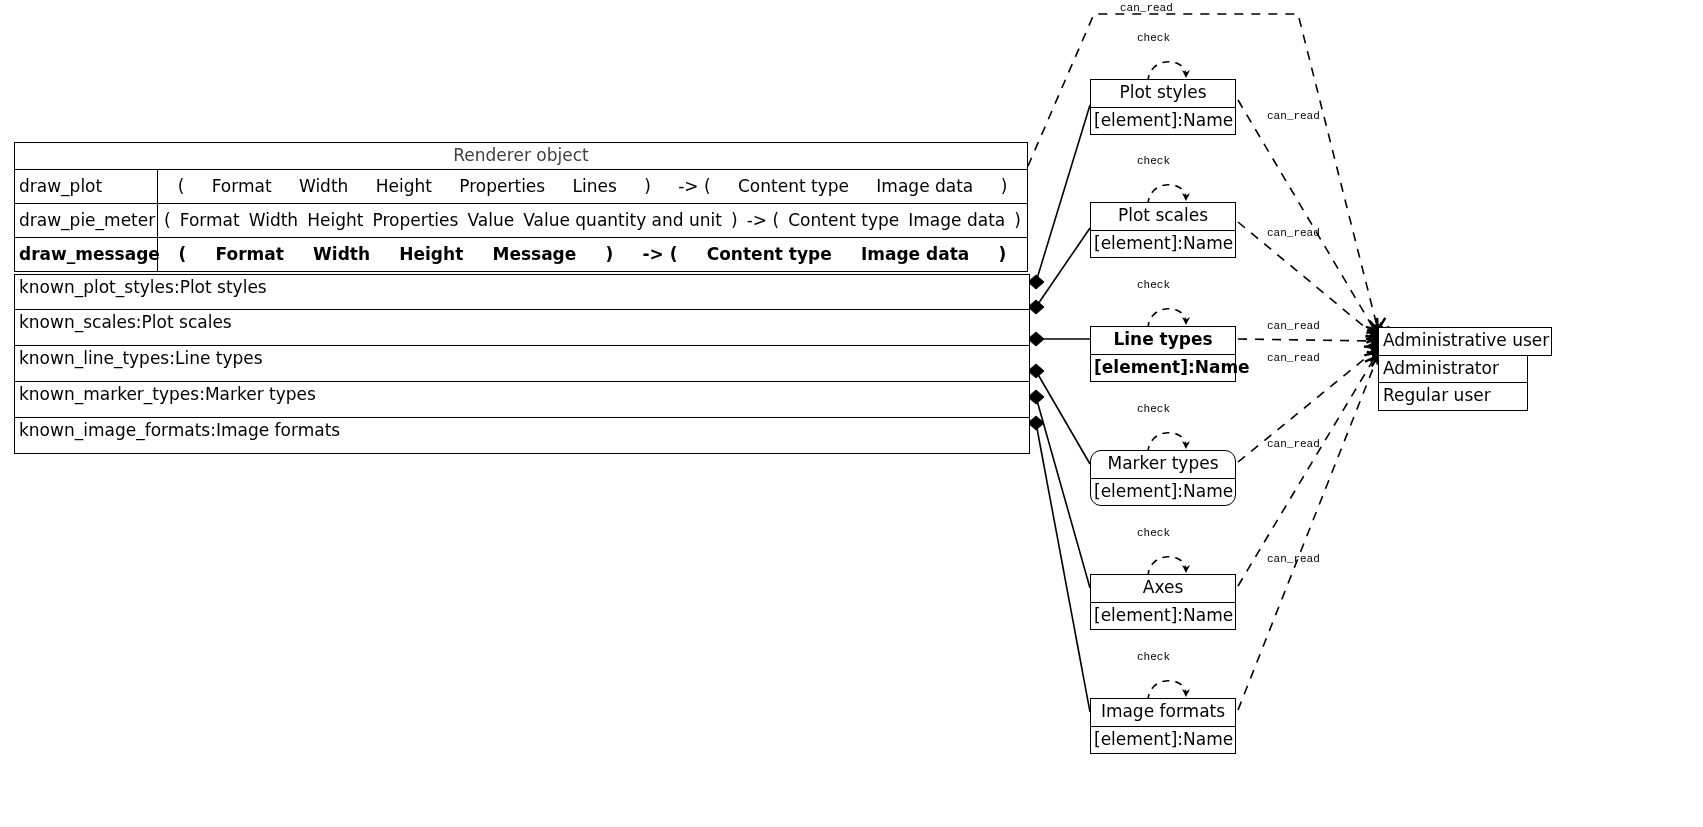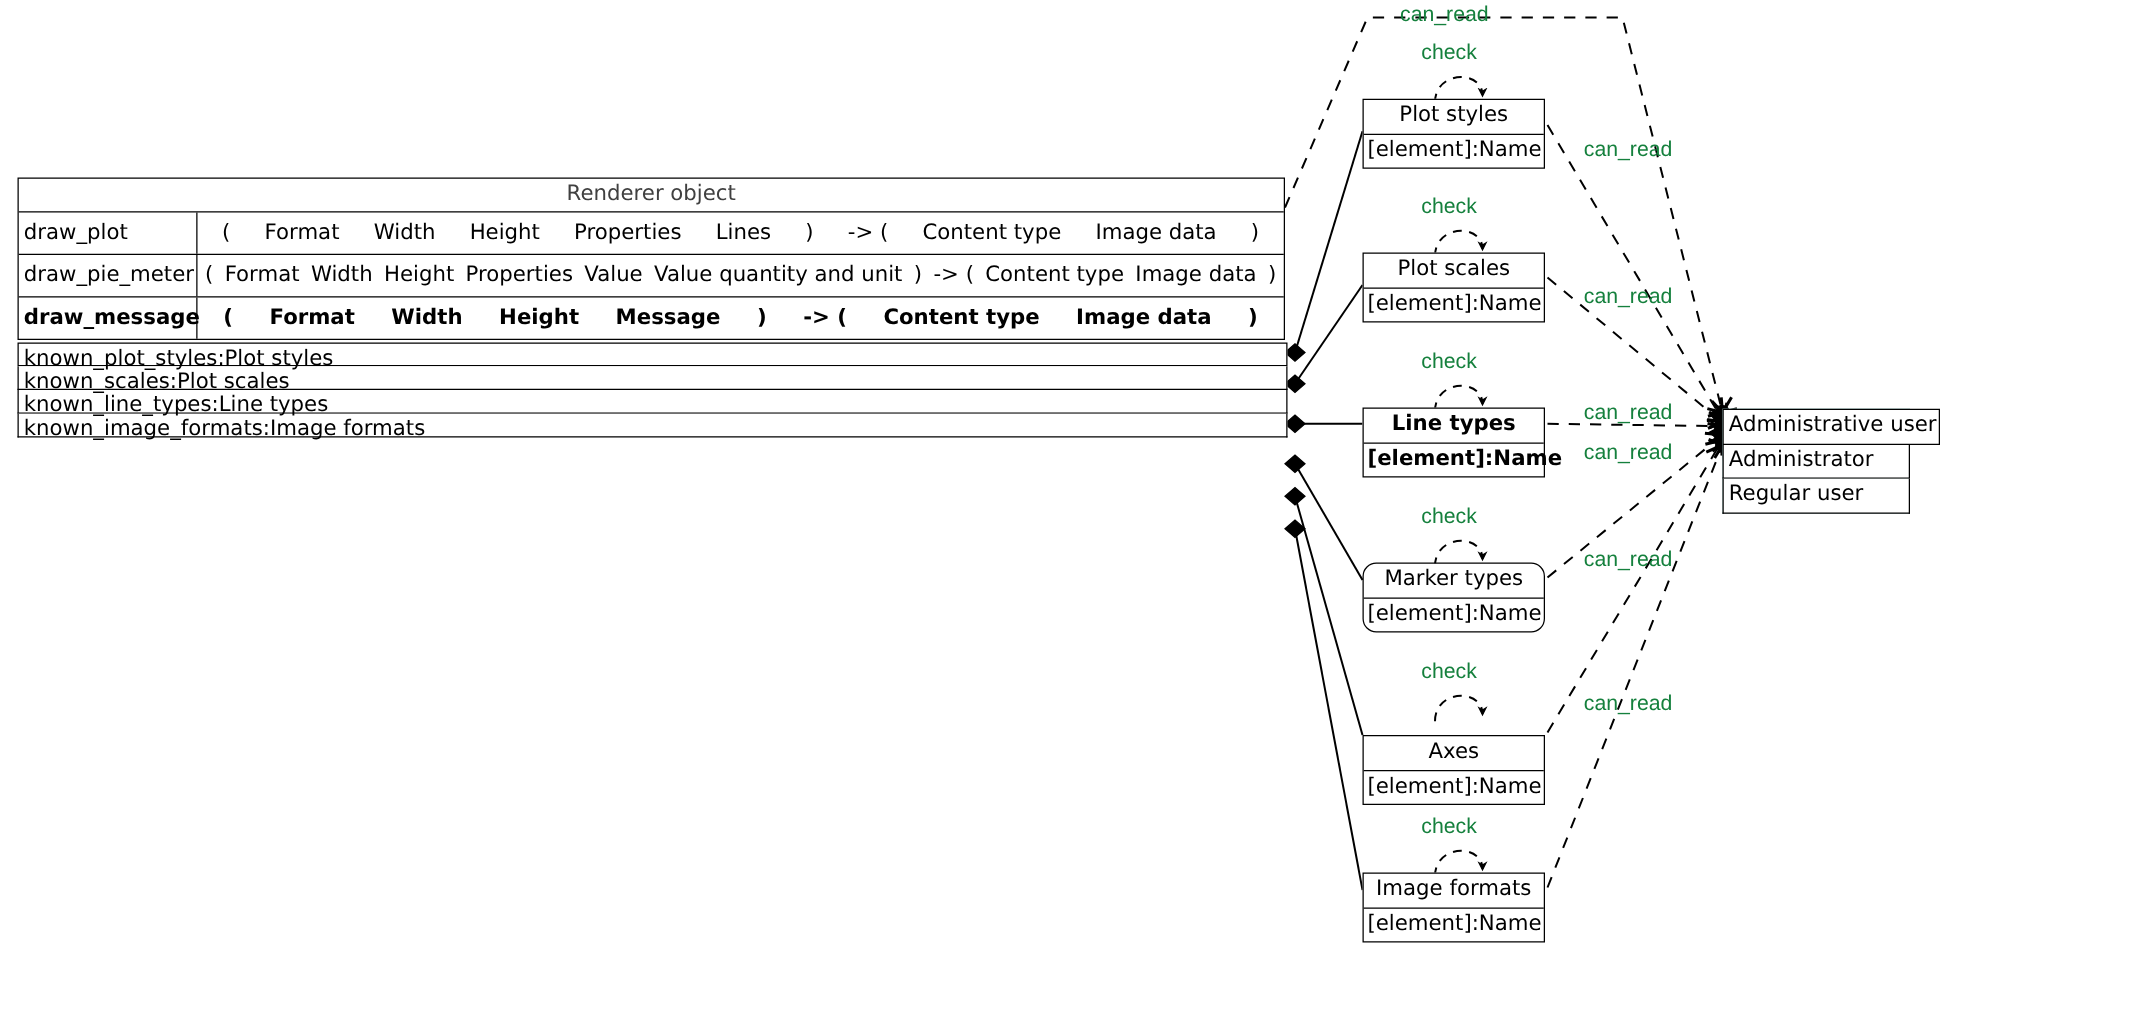--- a/index.html
+++ b/index.html
@@ -70,21 +70,21 @@
     top: 274px;
     width: 1016px;
   }
   .a-row {
     border: 1.5px solid #000;
     border-top: none;
     box-sizing: border-box;
     font-size: 17px;
     padding: 3px 0 4px 4px;
     background: #fff;
-    height: 19px;
+    height: 36px;
     line-height: 18px;
     white-space: nowrap;
   }
   .a-row.first { border-top: 1.5px solid #000; }
 
   
   .ebox {
     position: absolute;
     width: 146px;
     border: 1.5px solid #000;
@@ -123,23 +123,23 @@
     padding: 3px 3px 4px 4px;
     line-height: 1.15;
     white-space: nowrap;
     background: #fff;
   }
   #actor .ac-row.first { border-top: 1.5px solid #000; width: 174px; }
 
   
   .elabel {
     position: absolute;
-    font-family: Liberation Sans, sans-serif;
-    font-size: 17px;
-    color: #15803d;
+    font-family: Liberation Mono, monospace;
+    font-size: 11px;
+    color: #000000;
     white-space: nowrap;
   }
 
   svg#edges {
     position: absolute;
     left: 0; top: 0;
     width: 1703px; height: 827px;
     pointer-events: none;
   }
 </style>
@@ -257,20 +257,21 @@
           <span class="tok">)</span>
         </span>
       </div>
     </div>
   </div>
 
   <div id="attrs">
     <div class="a-row first">known_plot_styles:Plot styles</div>
     <div class="a-row">known_scales:Plot scales</div>
     <div class="a-row">known_line_types:Line types</div>
+    <div class="a-row">known_marker_types:Marker types</div>
     <div class="a-row">known_image_formats:Image formats</div>
   </div>
 
   <div class="ebox" style="left:1090px; top:79px;">
     <div class="e-title">Plot styles</div>
     <div class="e-attr">[element]:Name</div>
   </div>
 
   <div class="ebox" style="left:1090px; top:202px;">
     <div class="e-title">Plot scales</div>
@@ -280,21 +281,21 @@
   <div class="ebox" style="left:1090px; top:326px;font-weight:bold;">
     <div class="e-title">Line types</div>
     <div class="e-attr">[element]:Name</div>
   </div>
 
   <div class="ebox" style="left:1090px; top:450px;border-radius:11px;">
     <div class="e-title">Marker types</div>
     <div class="e-attr">[element]:Name</div>
   </div>
 
-  <div class="ebox" style="left:1090px; top:588px;">
+  <div class="ebox" style="left:1090px; top:574px;">
     <div class="e-title">Axes</div>
     <div class="e-attr">[element]:Name</div>
   </div>
 
   <div class="ebox" style="left:1090px; top:698px;">
     <div class="e-title">Image formats</div>
     <div class="e-attr">[element]:Name</div>
   </div>
 
   <div id="actor">

